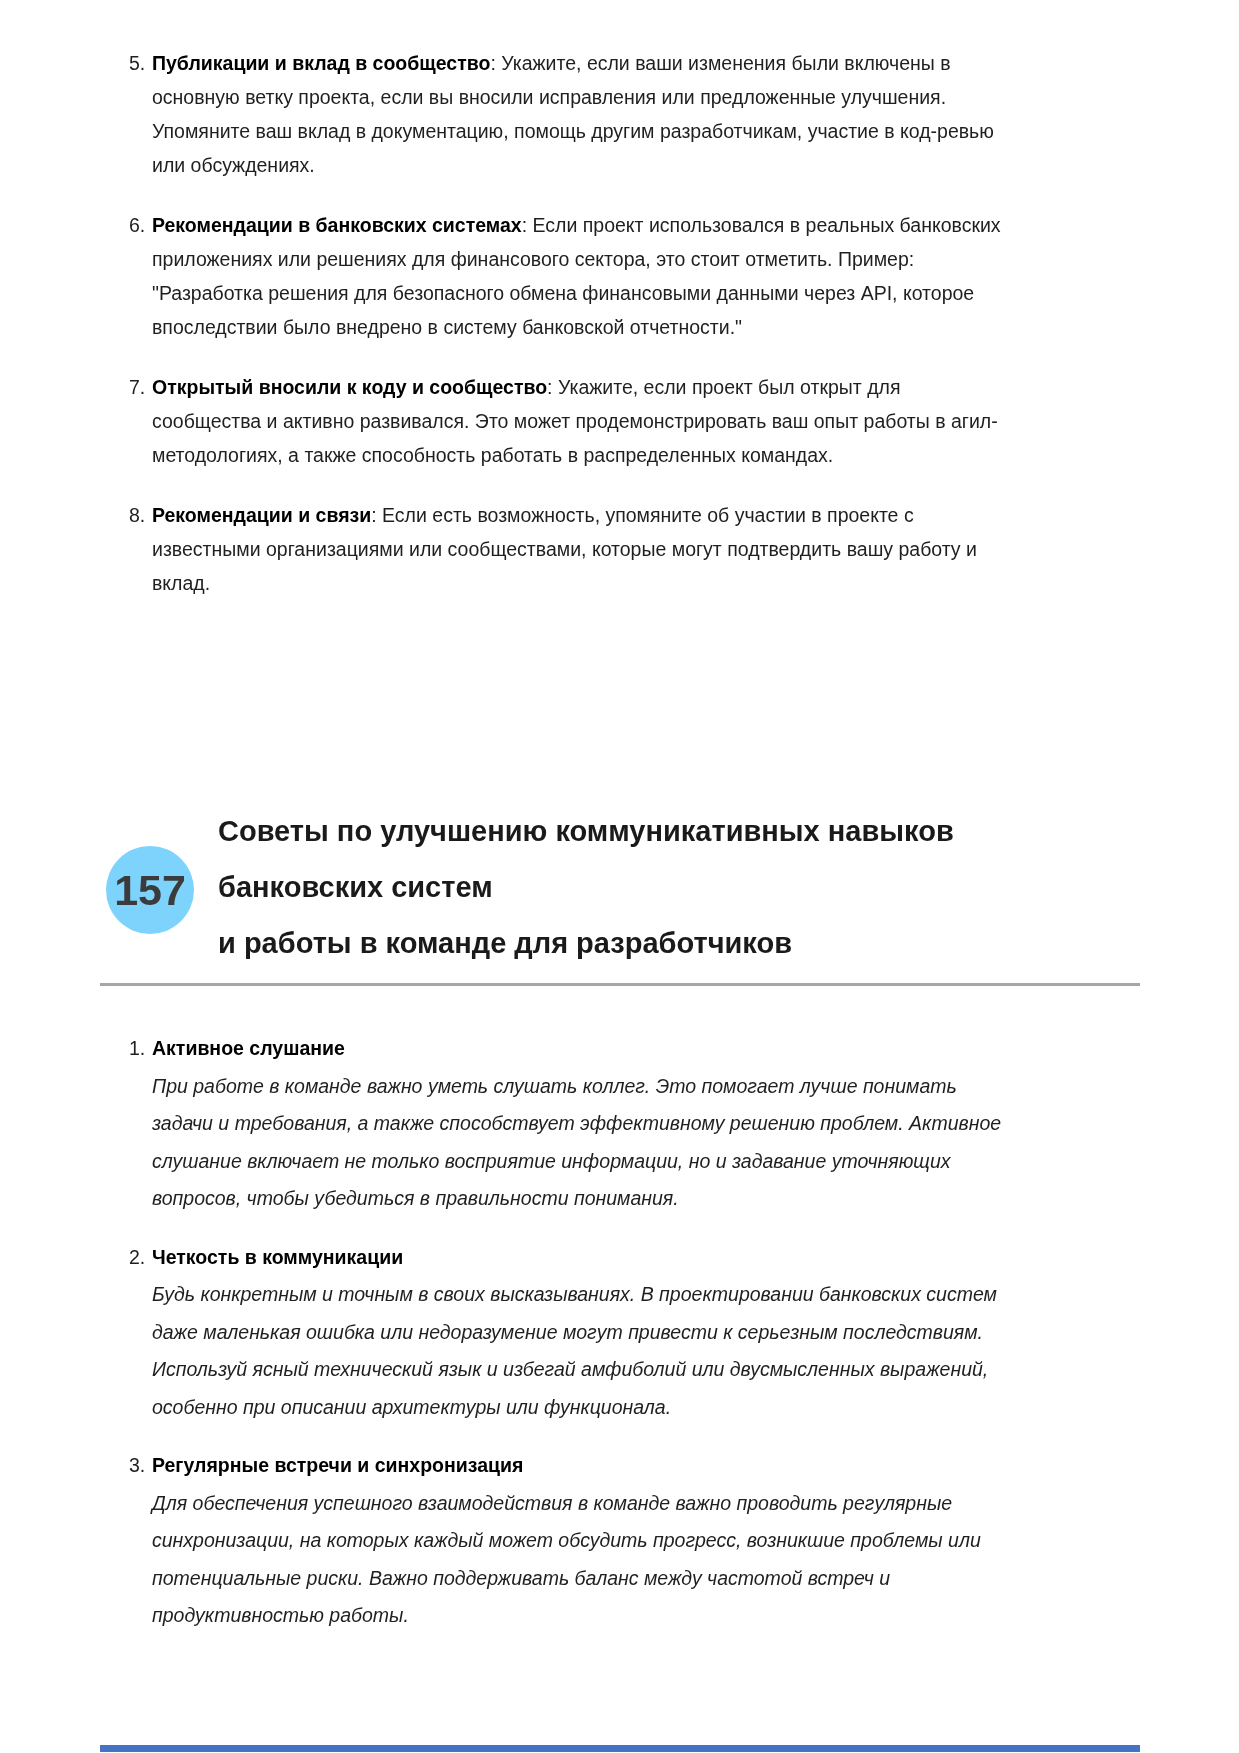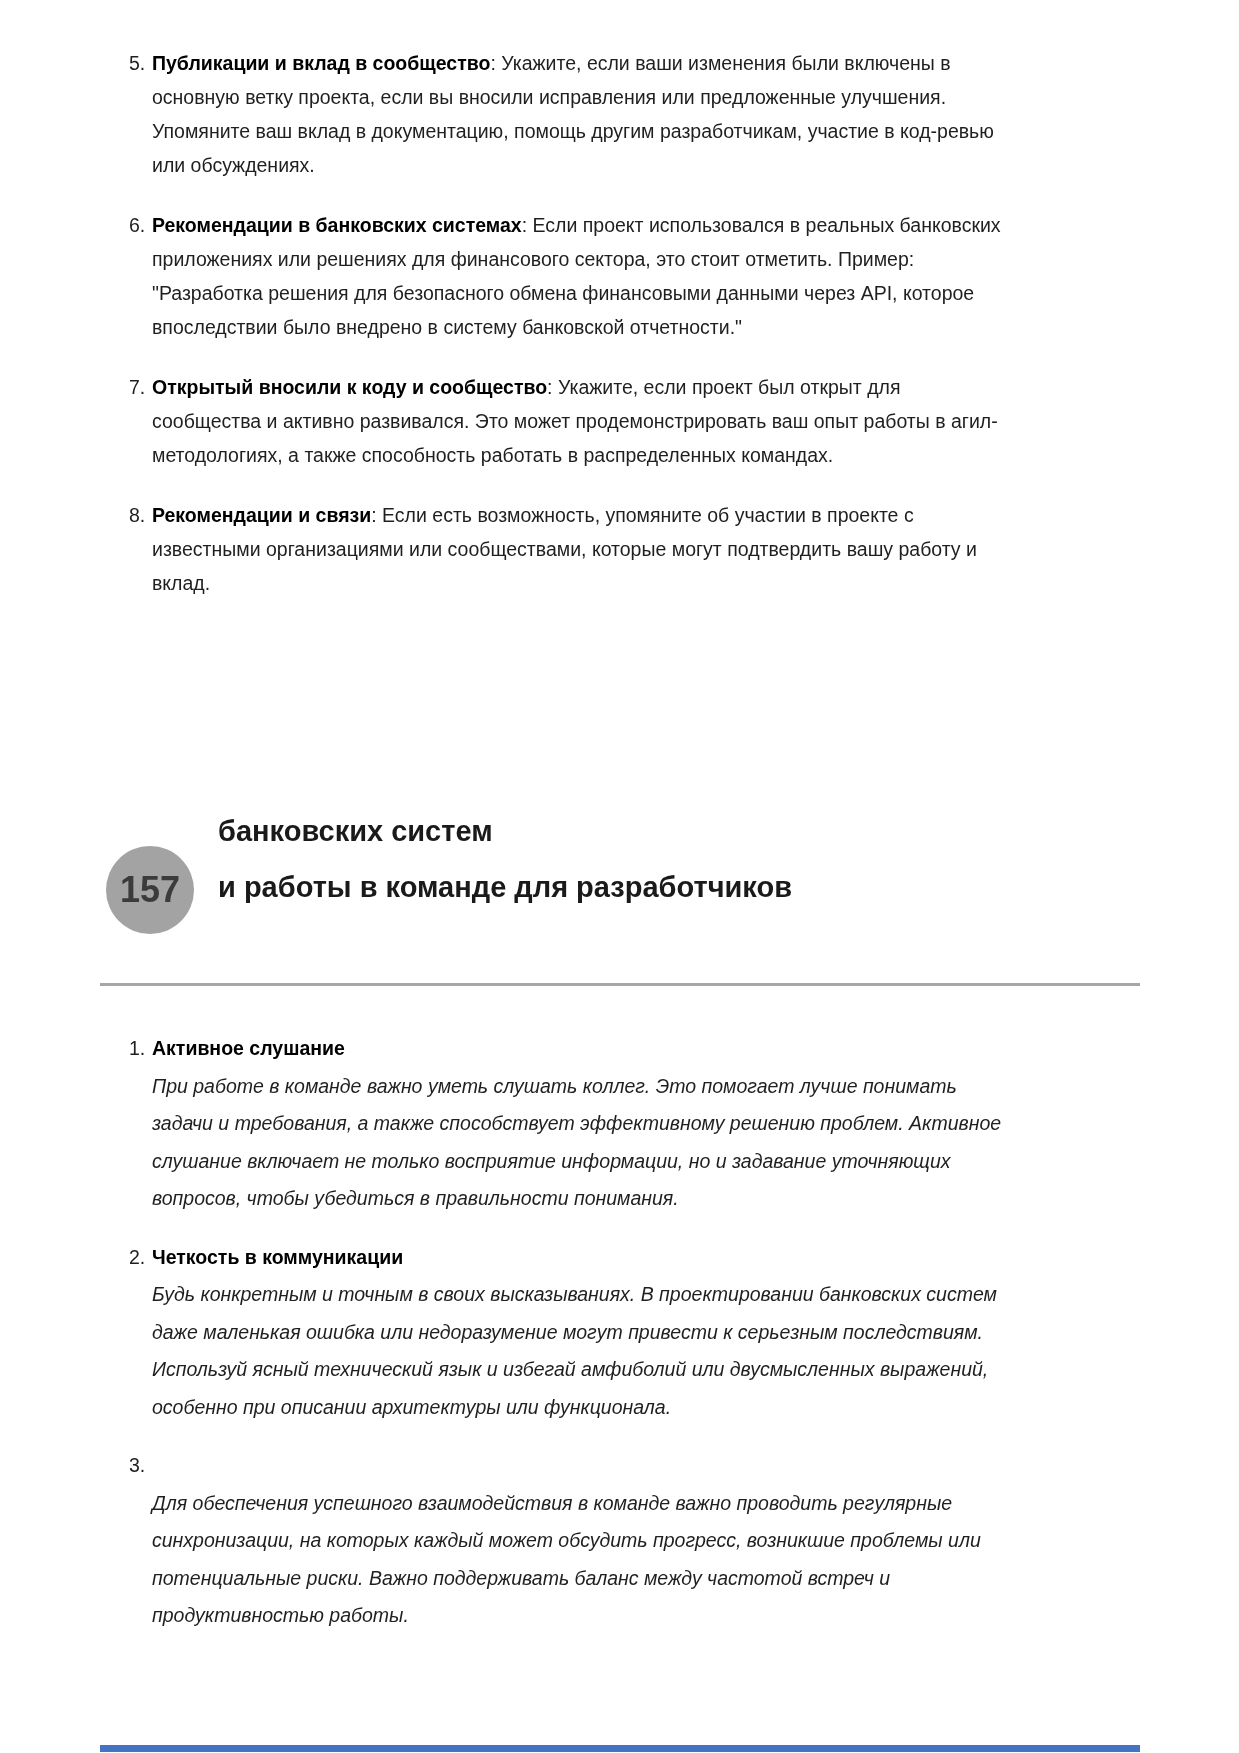--- a/index.html
+++ b/index.html
@@ -41,25 +41,25 @@
     left: 100px;
     width: 1040px;
   }
   .badge {
     position: absolute;
     left: 6px;
     top: 101px;
     width: 88px;
     height: 88px;
     border-radius: 50%;
-    background: #a3a3a3;
+    background: #7dd3fc;
     display: flex;
     align-items: center;
     justify-content: center;
-    font-size: 36px;
+    font-size: 43px;
     font-weight: 700;
     color: #3b3b3b;
   }
   .section-title {
     margin-left: 118px;
     margin-top: 58px;
     width: 810px;
     font-size: 29px;
     font-weight: 700;
     color: #1a1a1a;
@@ -127,20 +127,21 @@
     <div class="t-item">
       <span class="num">8.</span>
       <div class="t-text"><span class="bold">Рекомендации и связи</span><span>: </span><span>Если есть возможность, упомяните об участии в проекте с известными организациями или сообществами, которые могут подтвердить вашу работу и вклад.</span></div>
     </div>
 
   </div>
 
   <div class="section">
     <div class="badge">157</div>
     <div class="section-title">
+      <div class="line">Советы по улучшению коммуникативных навыков</div>
       <div class="line">банковских систем</div>
       <div class="line">и работы в команде для разработчиков</div>
     </div>
     <div class="divider"></div>
   </div>
 
   <div class="bottom-list">
 
     <div class="b-item">
       <div class="b-head">
@@ -154,20 +155,21 @@
       <div class="b-head">
         <span class="num">2.</span>
         <span class="bold">Четкость в коммуникации</span>
       </div>
       <div class="b-body">Будь конкретным и точным в своих высказываниях. В проектировании банковских систем даже маленькая ошибка или недоразумение могут привести к серьезным последствиям. Используй ясный технический язык и избегай амфиболий или двусмысленных выражений, особенно при описании архитектуры или функционала.</div>
     </div>
 
     <div class="b-item">
       <div class="b-head">
         <span class="num">3.</span>
+        <span class="bold">Регулярные встречи и синхронизация</span>
       </div>
       <div class="b-body">Для обеспечения успешного взаимодействия в команде важно проводить регулярные синхронизации, на которых каждый может обсудить прогресс, возникшие проблемы или потенциальные риски. Важно поддерживать баланс между частотой встреч и продуктивностью работы.</div>
     </div>
 
   </div>
 
   <div class="bottom-bar"></div>
 
 </div>
 

